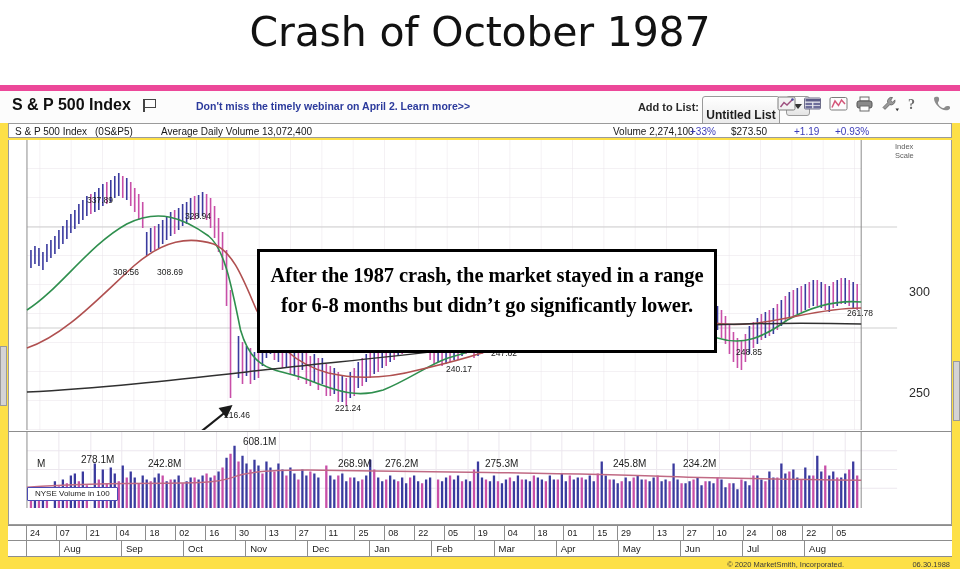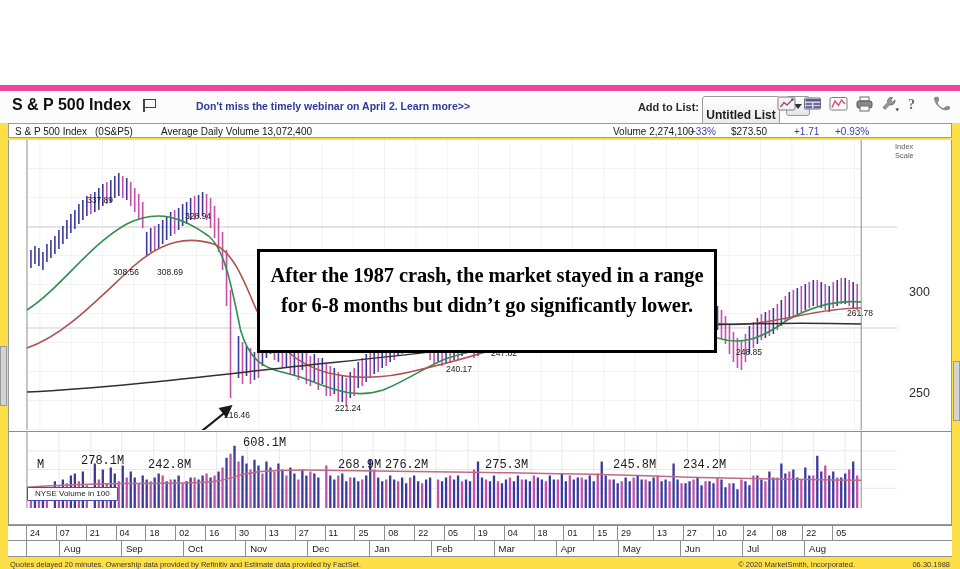--- a/index.html
+++ b/index.html
@@ -105,22 +105,22 @@
     position:absolute; font-size:12.5px; color:#2b2b2b;
     font-family:"Liberation Sans", sans-serif;
   }
 
   
   .dlabel {
     position:absolute; font-size:8.5px; color:#1b1b1b;
     font-family:"Liberation Sans", sans-serif; white-space:nowrap;
   }
   .vlabel {
-    position:absolute; font-size:12px; color:#1b1b1b;
-    font-family:Liberation Mono, monospace; white-space:nowrap;padding-left:24px;
+    position:absolute; font-size:10px; color:#1b1b1b;
+    font-family:Liberation Sans, sans-serif; white-space:nowrap;padding-left:24px;
   }
   .nyse-box {
     position:absolute; left:18px; top:55px;
     border:1px solid #4a4ab4; background:#fff;
     font-size:8px; color:#1b1b1b; padding:1px 7px 2px 7px; border-radius:1px;
   }
 
   
   .callout {
     position:absolute; background:#fff; border:3px solid #000;
@@ -147,32 +147,33 @@
   }
   .mtick {
     position:absolute; top:0; height:15px; border-left:1px solid #8d8d8d;
     font-size:9.5px; color:#1a1a1a; padding-left:4px; line-height:15px;
   }
 
   
   .footer { position:absolute; left:8px; top:469px; right:8px; height:14px; }
   .footer span { position:absolute; font-size:7.5px; color:#3a3a3a; top:0; }
   .f-left { left:2px; }
-  .f-copy { right:97px; }
+  .f-copy { right:108px; }
   .f-date { right:2px; }
 
   
   .edge-left { position:absolute; left:0; top:255px; width:7px; height:60px; background:#d4d4d4; border:1px solid #9a9a9a;}
   .edge-right{ position:absolute; right:0; top:270px; width:7px; height:60px; background:#d4d4d4; border:1px solid #9a9a9a;}
 </style>
 </head>
 <body>
 
 <div id="page">
 
+  <div class="slide-title">Crash of October 1987</div>
 
   <div class="app-window">
 
     <div class="app-header">
       <div class="sym-title">S &amp; P 500 Index</div>
       <div class="flag-icon"></div>
       <div class="webinar-link">Don't miss the timely webinar on April 2. Learn more&gt;&gt;</div>
 
       <div class="addlist-label">Add to List:</div>
       <div class="list-btn">Untitled List</div>
@@ -230,21 +231,21 @@
       </div>
     </div>
 
     <div class="quote-row">
       <span class="q-name">S &amp; P 500 Index</span>
       <span class="q-sym">(0S&amp;P5)</span>
       <span class="q-adv">Average Daily Volume 13,072,400</span>
       <span class="q-vol">Volume 2,274,100</span>
       <span class="q-volch">+33%</span>
       <span class="q-price">$273.50</span>
-      <span class="q-chg">+1.71</span>
+      <span class="q-chg">+1.19</span>
       <span class="q-pct">+0.93%</span>
     </div>
 
     <div class="chart-frame">
 
       <div class="price-pane">
         <svg class="pane-inner" viewBox="0 0 944 290" preserveAspectRatio="none">
           <defs>
             <pattern id="gridP" width="31.4" height="29" patternUnits="userSpaceOnUse">
               <path d="M31.4 0 V290 M0 29 H944" fill="none" stroke="#e9e4ea" stroke-width="1"></path>
@@ -475,21 +476,20 @@
           <div class="mtick" style="left: 485.563px; width: 62.1029px;">Mar</div>
           <div class="mtick" style="left: 547.666px; width: 62.1029px;">Apr</div>
           <div class="mtick" style="left: 609.769px; width: 62.1029px;">May</div>
           <div class="mtick" style="left: 671.871px; width: 62.1029px;">Jun</div>
           <div class="mtick" style="left: 733.974px; width: 62.1029px;">Jul</div>
           <div class="mtick" style="left: 796.077px; width: 62.1029px;">Aug</div>
         </div>
     </div>
 
     <div class="footer">
-      <span class="f-left">Quotes delayed 20 minutes. Ownership data provided by Refinitiv and Estimate data provided by FactSet.</span>
       <span class="f-copy">© 2020 MarketSmith, Incorporated.</span>
       <span class="f-date">06.30.1988</span>
     </div>
 
     <div class="edge-left"></div>
     <div class="edge-right"></div>
   </div>
 </div>
 
 </body></html>

